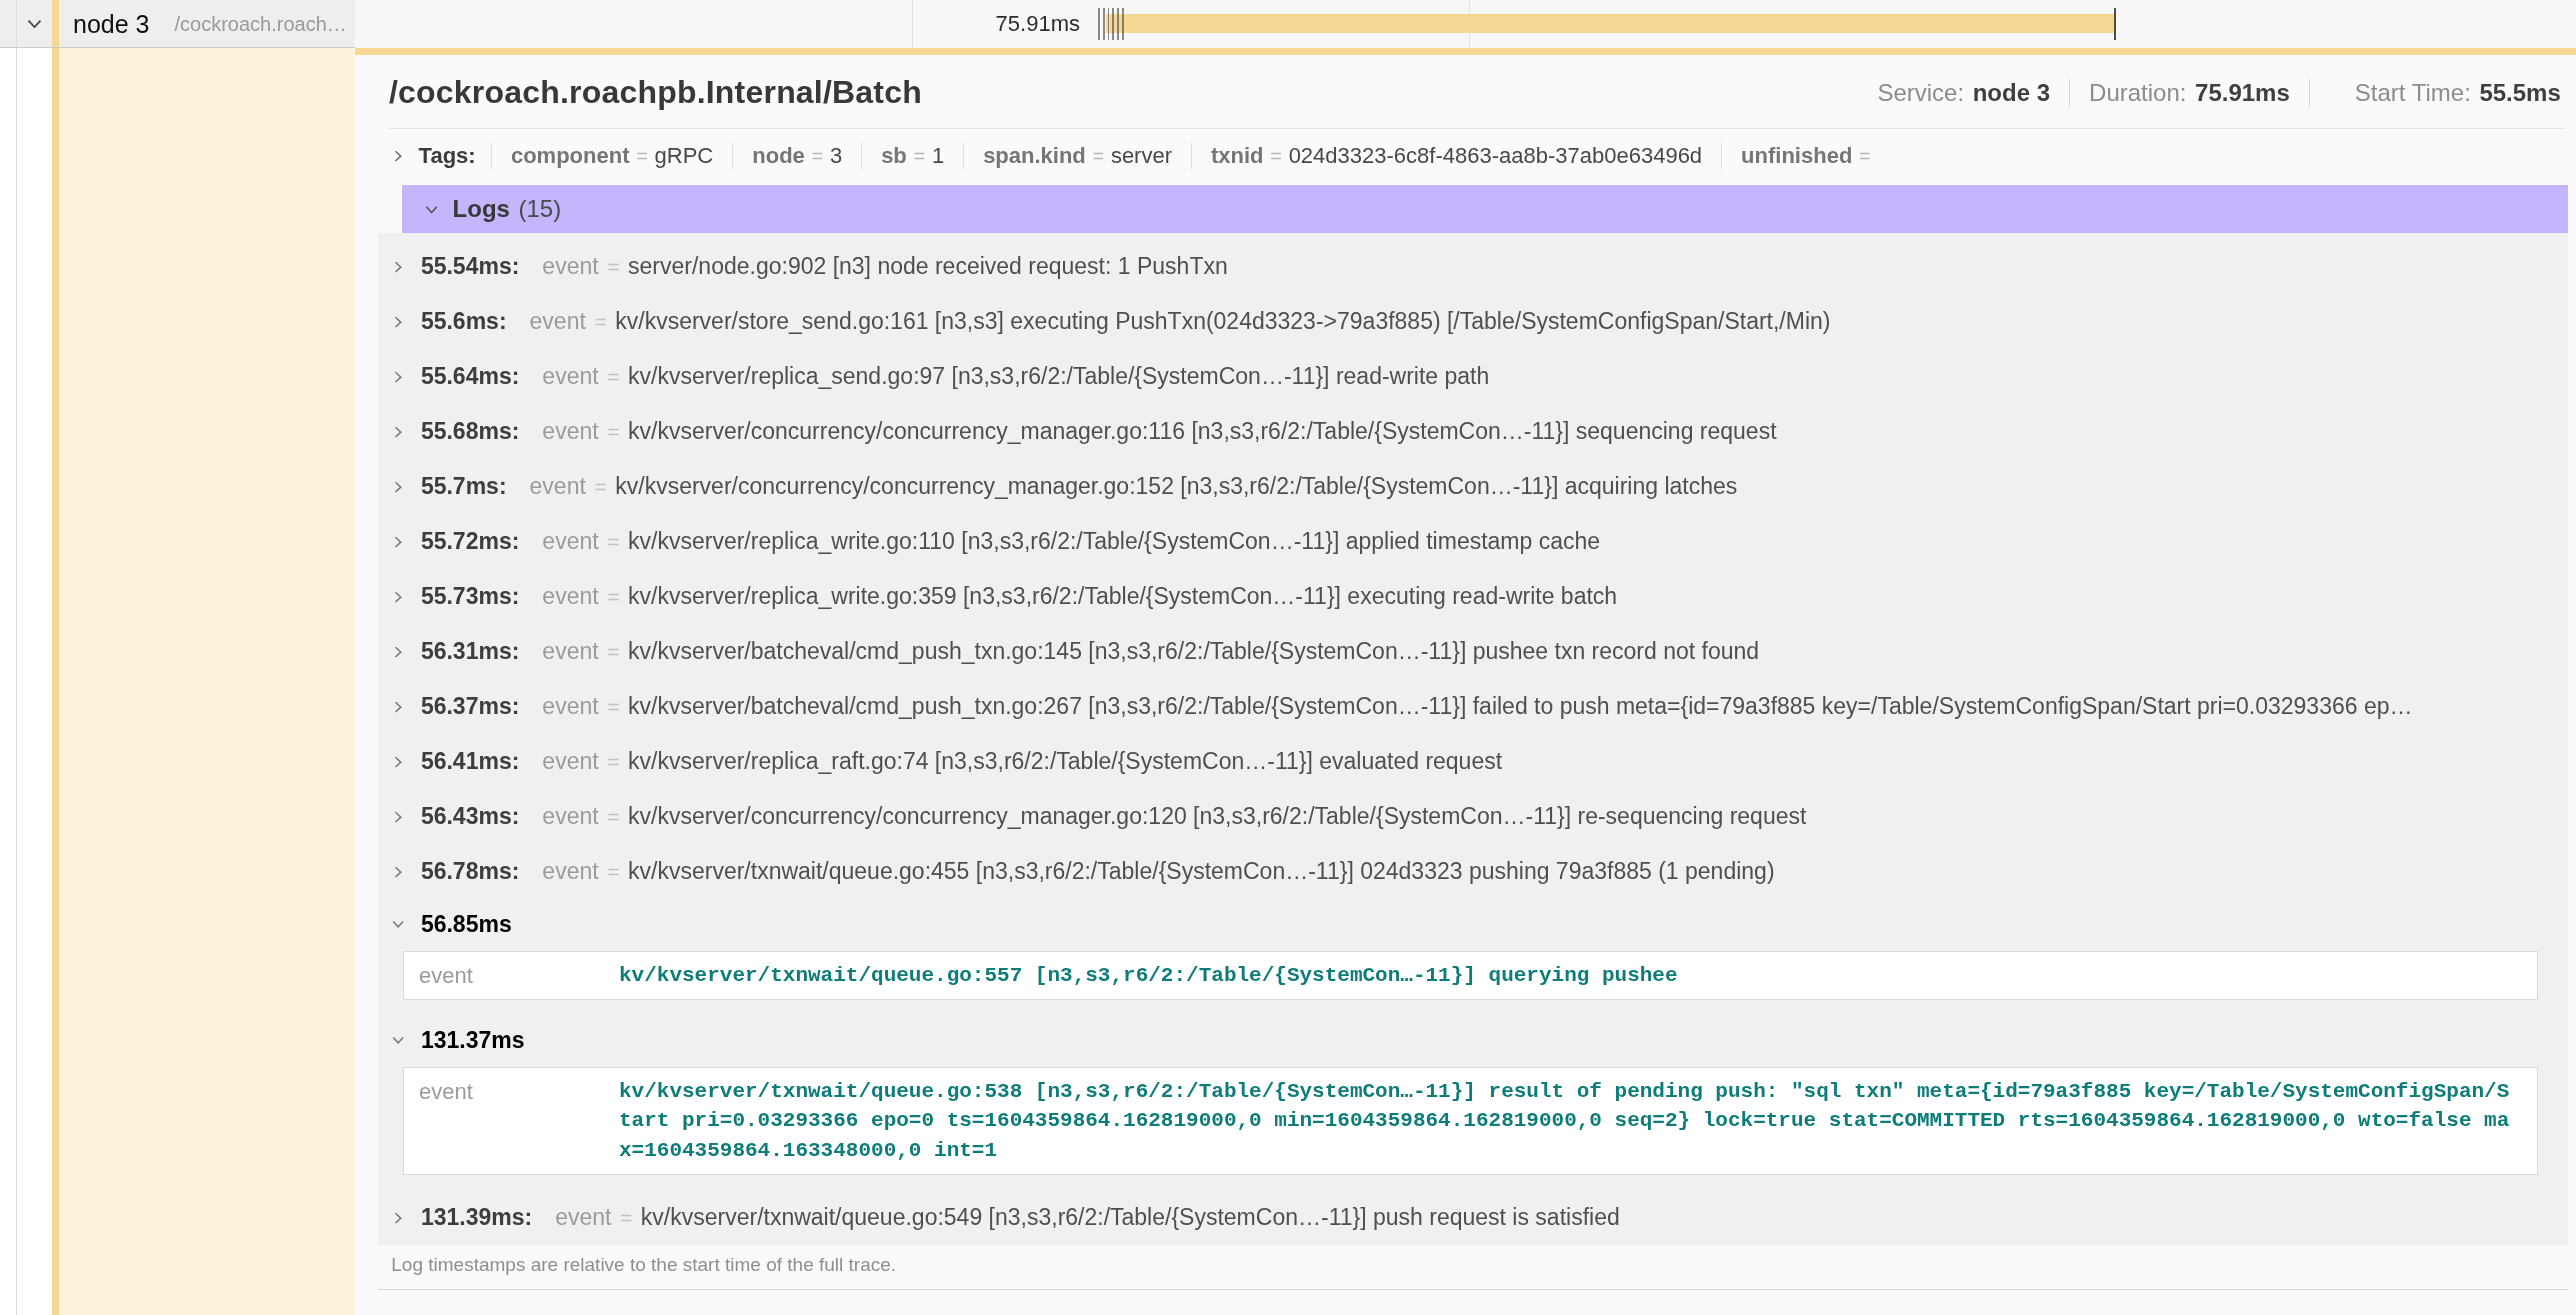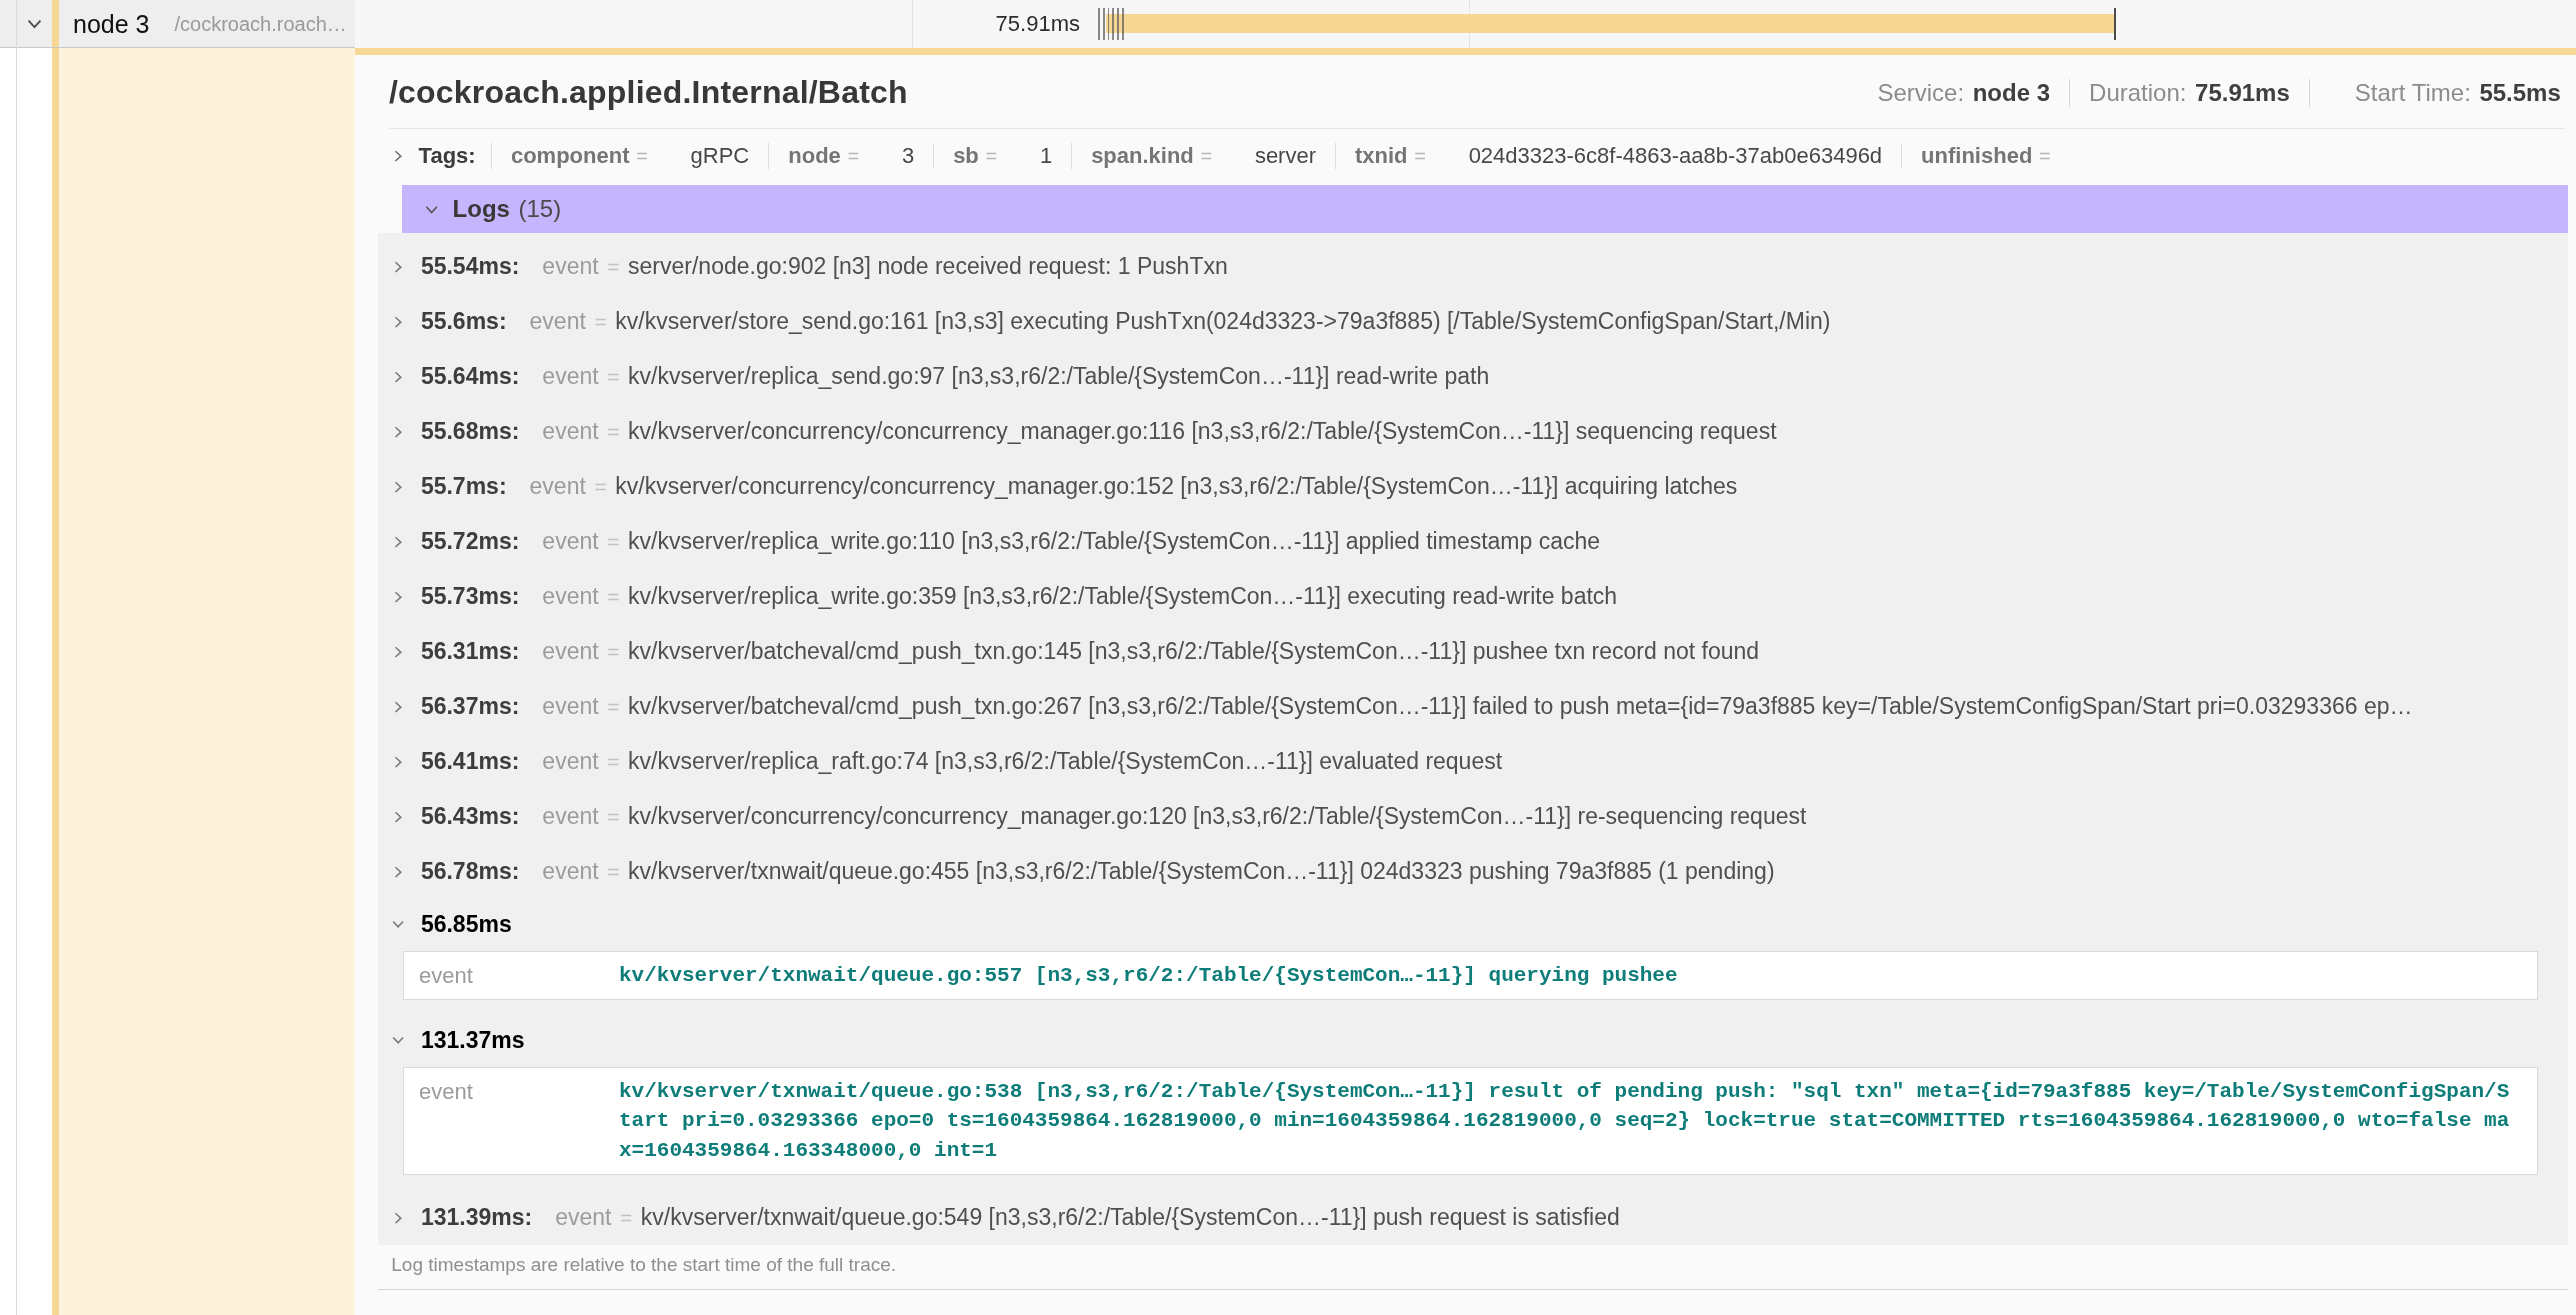--- a/index.html
+++ b/index.html
@@ -42,21 +42,21 @@
   .ov-item b{color:#3f3f3f;font-weight:700;margin-left:8.6px;}
   .header-divider{height:1px;background:#e4e4e4;margin:17px 11.4px 0 34px;}
 
   .tags-row{display:flex;align-items:center;padding:14.3px 0 14.3px 36px;cursor:pointer;}
   .tags-label{font-weight:700;font-size:22px;color:#3c3c3c;margin:0 15.3px 0 13.3px;}
   .tag-item{display:flex;align-items:center;padding:0 19px;border-left:1px solid #dcdcdc;
     font-size:22px;white-space:nowrap;}
   .tag-item:first-of-type{border-left:none;}
   .tag-key{color:#757575;font-weight:bold;}
   .tag-eq{color:#b8b8b8;margin:0 6.7px;font-size:20px;}
-  .tag-val{color:#474747;margin-left:36px;}
+  .tag-val{color:#474747;}
 
   .logs{margin:1.9px 7.6px 0 23px;border-bottom:1px solid #d6d6d6;}
   .logs-header{height:48px;background:#c4b5fd;display:flex;align-items:center;padding-left:22px;cursor:pointer;margin-left:24px;}
   .logs-title{font-size:24px;font-weight:700;color:#383838;margin-left:13.3px;}
   .logs-count{font-size:24px;color:#4a4a4a;margin-left:8.6px;}
   .logs-body{background:#f0f0f0;padding:5.7px 0 0 11.4px;}
   .log-row{height:55px;display:flex;align-items:center;overflow:hidden;white-space:nowrap;cursor:pointer;}
   .log-row .chev{margin:0 15.3px 0 1.9px;flex:none;display:flex;}
   .log-ts{font-size:23px;font-weight:700;color:#3d3d3d;margin-right:23px;}
   .log-key{font-size:23px;color:#9b9b9b;}
@@ -106,21 +106,21 @@
   </div>
 </div>
 
 <div class="left-col">
   <span class="left-band"></span>
   <span class="left-cream"></span>
 </div>
 
 <div class="panel">
   <div class="panel-header">
-    <div class="title">/cockroach.applied.Internal/Batch</div>
+    <div class="title">/cockroach.roachpb.Internal/Batch</div>
     <div class="overview" id="overview">
         <span class="ov-item"><span class="ov-label">Service:</span><b>node 3</b></span>
         <span class="ov-item"><span class="ov-label">Duration:</span><b>75.91ms</b></span>
         <span class="ov-item"><span class="ov-label">Start Time:</span><b>55.5ms</b></span>
       </div>
   </div>
   <div class="header-divider"></div>
 
   <div class="tags-row" id="tags-row">
     <span style="display:flex;">

